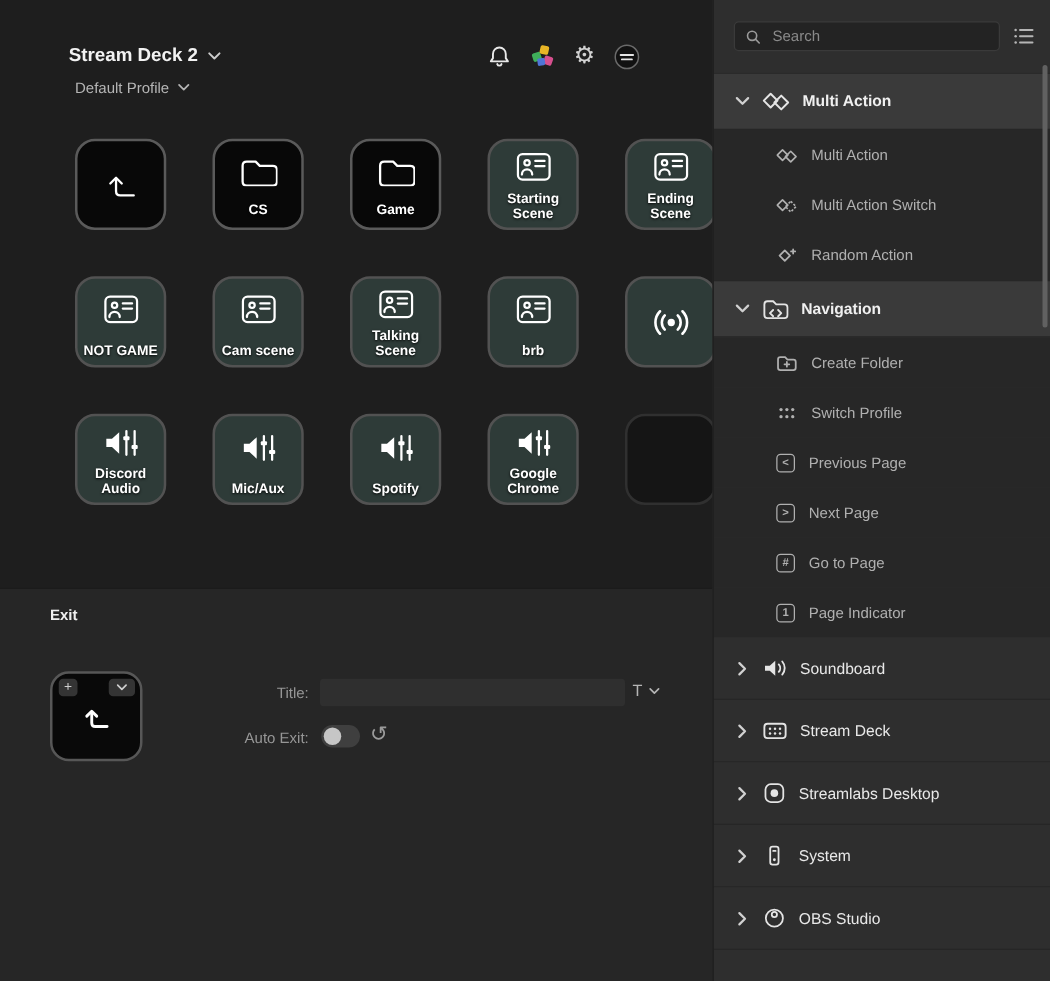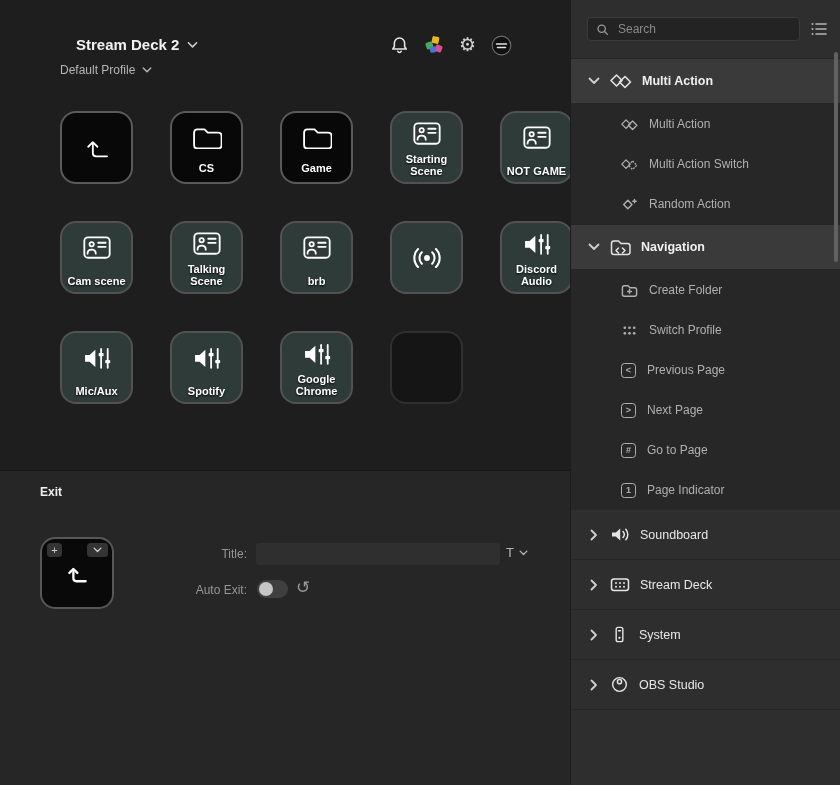--- a/index.html
+++ b/index.html
@@ -1,19 +1,19 @@
 <!DOCTYPE html>
 <html><head>
 <meta charset="utf-8">
 <style>
   html,body{margin:0;padding:0;}
   body{width:840px;height:785px;background:#1e1e1e;font-family:"Liberation Sans",sans-serif;overflow:hidden;position:relative;color:#fff;}
   .left{position:absolute;left:0;top:0;width:570px;height:785px;}
   
-  .dev-title{position:absolute;left:76px;top:36px;display:flex;align-items:center;gap:8px;font-size:15px;font-weight:bold;color:#f2f2f2;}
+  .dev-title{position:absolute;left:55px;top:36px;display:flex;align-items:center;gap:8px;font-size:15px;font-weight:bold;color:#f2f2f2;}
   .profile{position:absolute;left:60px;top:63px;display:flex;align-items:center;gap:7px;font-size:12px;color:#b5b5b5;}
   .chv{width:11px;height:8px;}
   .toolbar{position:absolute;left:389px;top:34px;display:flex;align-items:center;gap:13px;}
   .tool{width:21px;height:22px;display:flex;align-items:center;justify-content:center;cursor:pointer;}
   .gear{font-size:19px;color:#d2d2d2;line-height:20px;}
   
   .grid{position:absolute;left:60px;top:111px;display:grid;grid-template-columns:repeat(5,73px);grid-auto-rows:73px;gap:37px;}
   .key{position:relative;border-radius:16px;box-sizing:border-box;border:2px solid #555;background:#2e3b38;}
   .key.black{background:#080808;border-color:#5a5a5a;}
   .key.teal{background:#2e3b38;border-color:#525252;}
@@ -125,20 +125,30 @@
       <svg class="kicon ic-top" width="28" viewBox="0 0 34 28" stroke-width="2.2">
         <rect x="1.6" y="1.6" width="30.8" height="24.8" rx="4.5"></rect>
         <line x1="18.5" y1="8.2" x2="27.5" y2="8.2"></line>
           <line x1="18.5" y1="13.2" x2="27.5" y2="13.2"></line>
         <circle cx="10.5" cy="10" r="2.6"></circle>
           <path d="M5.5 21.5 c0 -3.2 2.2 -5 5 -5 s5 1.8 5 5"></path>
       </svg>
       <span class="klabel">Starting Scene</span>
     </div>
 
+    <div class="key teal">
+      <svg class="kicon ic-top" width="28" viewBox="0 0 34 28" stroke-width="2.2">
+        <rect x="1.6" y="1.6" width="30.8" height="24.8" rx="4.5"></rect>
+        <line x1="18.5" y1="8.2" x2="27.5" y2="8.2"></line>
+          <line x1="18.5" y1="13.2" x2="27.5" y2="13.2"></line>
+        <circle cx="10.5" cy="10" r="2.6"></circle>
+          <path d="M5.5 21.5 c0 -3.2 2.2 -5 5 -5 s5 1.8 5 5"></path>
+      </svg>
+      <span class="klabel">Ending Scene</span>
+    </div>
 
     <div class="key teal">
       <svg class="kicon ic-mid" width="28" viewBox="0 0 34 28" stroke-width="2.2">
         <rect x="1.6" y="1.6" width="30.8" height="24.8" rx="4.5"></rect>
         <line x1="18.5" y1="8.2" x2="27.5" y2="8.2"></line>
           <line x1="18.5" y1="13.2" x2="27.5" y2="13.2"></line>
         <circle cx="10.5" cy="10" r="2.6"></circle>
           <path d="M5.5 21.5 c0 -3.2 2.2 -5 5 -5 s5 1.8 5 5"></path>
       </svg>
       <span class="klabel">NOT GAME</span>
@@ -413,27 +423,39 @@
       <circle cx="6" cy="7" r="1" fill="#e4e4e4" stroke="none"></circle>
         <circle cx="10" cy="7" r="1" fill="#e4e4e4" stroke="none"></circle>
         <circle cx="14" cy="7" r="1" fill="#e4e4e4" stroke="none"></circle>
       <circle cx="6" cy="10.8" r="1" fill="#e4e4e4" stroke="none"></circle>
         <circle cx="10" cy="10.8" r="1" fill="#e4e4e4" stroke="none"></circle>
         <circle cx="14" cy="10.8" r="1" fill="#e4e4e4" stroke="none"></circle>
     </svg>
     <span class="glabel">Stream Deck</span>
   </div>
 
-
   <div class="sb-row">
     <span class="chev">
       <svg width="8" height="12" viewBox="0 0 8 12">
           <path d="M1.5 1.5 L6 6 L1.5 10.5" stroke="#d0d0d0" fill="none" stroke-width="1.8" stroke-linecap="round" stroke-linejoin="round"></path>
         </svg>
     </span>
+    <svg width="19" height="19" viewBox="0 0 20 20" fill="none" stroke="#e4e4e4" stroke-width="1.5">
+      <rect x="2.5" y="2.5" width="15" height="15" rx="4.5"></rect>
+      <circle cx="10" cy="10" r="3.2" fill="#e4e4e4" stroke="none"></circle>
+    </svg>
+    <span class="glabel">Streamlabs Desktop</span>
+  </div>
+
+  <div class="sb-row">
+    <span class="chev">
+      <svg width="8" height="12" viewBox="0 0 8 12">
+          <path d="M1.5 1.5 L6 6 L1.5 10.5" stroke="#d0d0d0" fill="none" stroke-width="1.8" stroke-linecap="round" stroke-linejoin="round"></path>
+        </svg>
+    </span>
     <svg width="19" height="19" viewBox="0 0 20 20" fill="none" stroke="#e4e4e4" stroke-width="1.5" stroke-linecap="round">
       <rect x="6.5" y="2.5" width="7" height="15" rx="2"></rect>
       <path d="M9 6 h2"></path>
         <circle cx="10" cy="13.5" r="1.2" fill="#e4e4e4" stroke="none"></circle>
     </svg>
     <span class="glabel">System</span>
   </div>
 
 
   <div class="sb-row">

